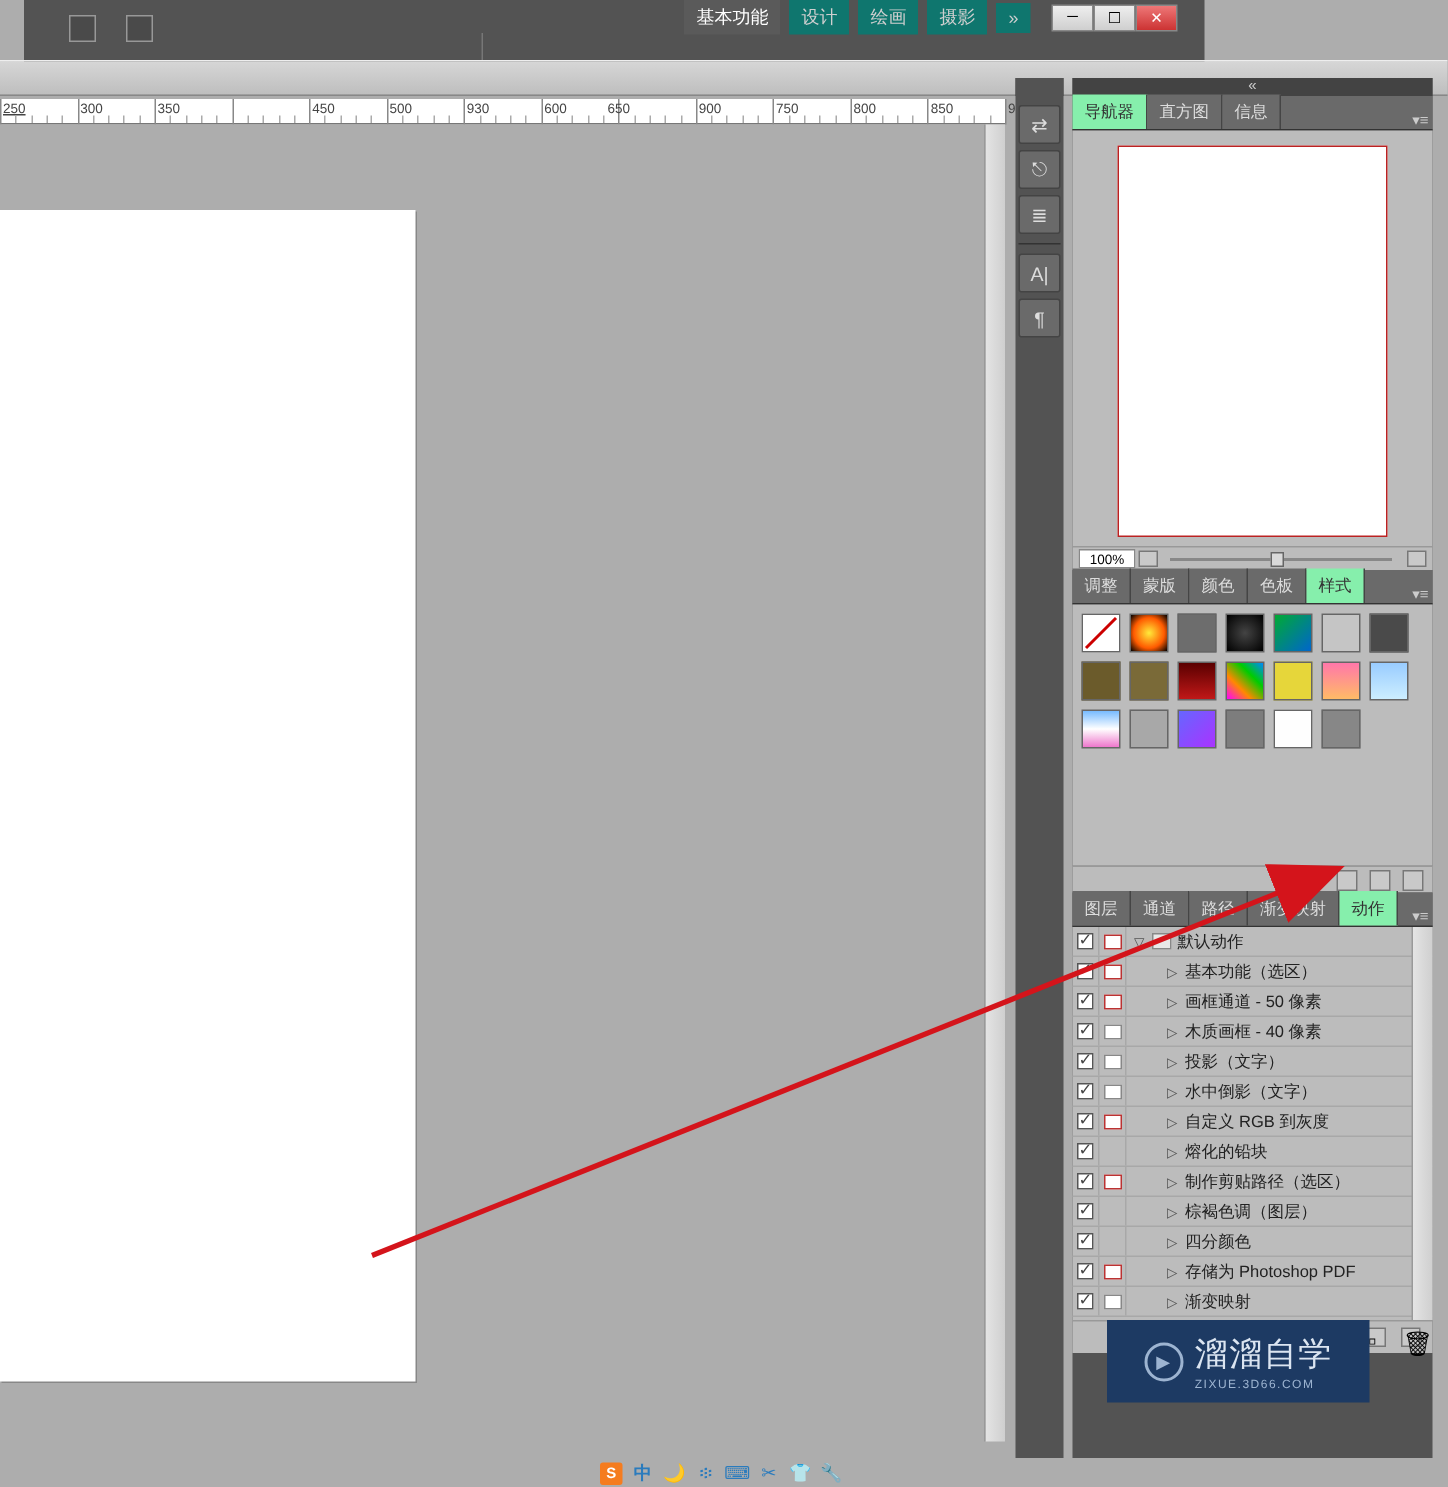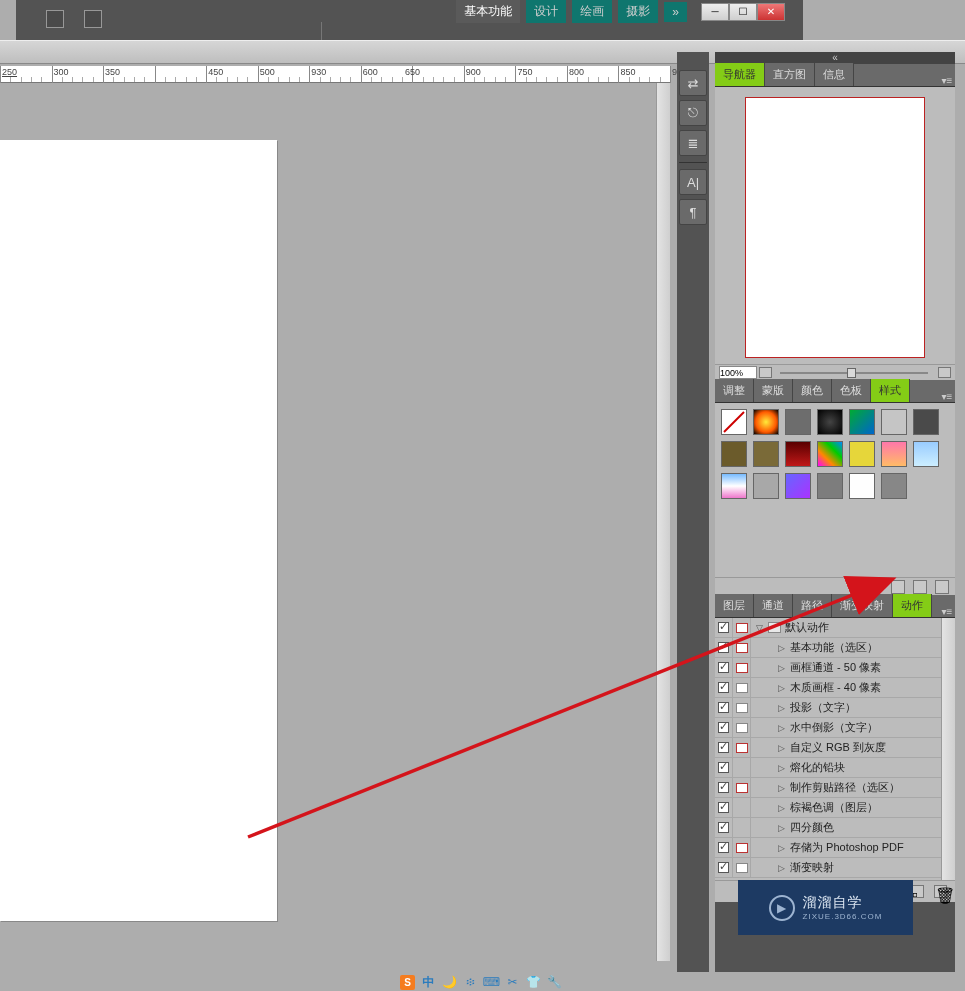--- a/index.html
+++ b/index.html
@@ -31,27 +31,27 @@
 .dock-strip { position:absolute; left:677px; top:52px; width:32px; height:920px; background:#535353;}
 .dock-collapse { position:absolute; left:677px; top:52px; width:32px; height:12px; background:#434343; color:#ccc; font-size:10px; text-align:center; line-height:12px;}
 .dock-item { width:28px; height:26px; margin:4px auto; background:#6a6a6a; border:1px solid #444; border-radius:2px; display:flex; align-items:center; justify-content:center; color:#ddd; font-size:13px;}
 .dock-divider{height:1px;background:#333;margin:6px 2px;}
 
 .right-col { position:absolute; left:715px; top:52px; width:240px; height:920px; background:#535353;}
 .rc-collapse { height:12px; background:#434343; color:#ccc; font-size:10px; text-align:center; line-height:12px;}
 
 .panel-tabs { height:23px; background:#6a6a6a; display:flex; align-items:flex-end; font-size:11px; color:#ddd; border-bottom:1px solid #333;}
 .panel-tab { padding:4px 8px; background:#6a6a6a; border-right:1px solid #454545; cursor:default;}
-.panel-tab.active { background:#84cc16; color:#333;margin-top:23px;}
+.panel-tab.active { background:#86efac; color:#333;margin-top:23px;}
 .panel-menu { margin-left:auto; width:16px; text-align:center; color:#ccc; font-size:10px;}
 
 .nav-panel { background:#bcbcbc; padding:10px 10px 6px 10px; }
 .nav-thumb { width:180px; height:261px; background:#fff; border:1px solid #b22; margin:0 auto;}
 .nav-footer { height:16px; background:#bcbcbc; display:flex; align-items:center; padding:0 4px; border-top:1px solid #999;}
-.nav-zoom { width:38px; height:13px; background:#fff; border:1px solid #888; font-size:9px; line-height:12px;}
+.nav-zoom { width:38px; height:13px; background:#fff; border:1px solid #888; font-size:9px; text-align:center; line-height:12px;}
 .nav-slider-track{flex:1; height:2px; background:#888; margin:0 8px; position:relative;}
 .nav-slider-thumb{position:absolute; left:45%; top:-4px; width:9px; height:10px; background:#d9d9d9; border:1px solid #666;}
 .nav-end{width:13px;height:11px;border:1px solid #777;margin-left:2px;background:#c9c9c9;}
 
 .styles-body { background:#bcbcbc; padding:6px; min-height:174px;}
 .swatch-grid { display:grid; grid-template-columns: repeat(7, 26px); grid-auto-rows:26px; gap:6px;}
 .sw { width:26px; height:26px; border:1px solid #666; }
 .styles-footer{height:18px;background:#bcbcbc;display:flex;justify-content:flex-end;gap:8px;padding:0 6px;align-items:center;border-top:1px solid #999;}
 .mini-ico{width:14px;height:14px;border:1px solid #777;background:#c9c9c9;}
 
@@ -68,21 +68,21 @@
 .tw{width:9px;height:9px;color:#555;font-size:9px;display:inline-flex;align-items:center;justify-content:center;}
 .folder-ico{width:13px;height:11px;background:#e8e8e8;border:1px solid #888;}
 .indent1{margin-left:18px;}
 
 .actions-footer{height:22px;background:#bcbcbc;display:flex;justify-content:flex-end;gap:10px;align-items:center;padding:0 8px;border-top:1px solid #999;}
 .af-ico{width:13px;height:13px;border:1px solid #777;background:#c9c9c9;}
 
 .watermark{position:absolute;left:738px;top:880px;width:175px;height:55px;background:#1d3a63;display:flex;align-items:center;justify-content:center;gap:8px;}
 .wm-play{width:26px;height:26px;border:2px solid #9db4d1;border-radius:50%;display:flex;align-items:center;justify-content:center;color:#9db4d1;font-size:12px;}
 .wm-txt{color:#dbe5f1;}
-.wm-txt .big{font-size:14px;letter-spacing:1px;}
+.wm-txt .big{font-size:22px;letter-spacing:1px;}
 .wm-txt .small{font-size:8px;letter-spacing:1px;color:#9db4d1;}
 
 .taskbar{position:absolute;left:400px;bottom:0;height:18px;display:flex;align-items:center;gap:6px;font-size:12px;}
 .tb-ico{width:15px;height:15px;display:inline-flex;align-items:center;justify-content:center;}
 .tb-orange{background:#f57c1f;color:#fff;border-radius:2px;font-size:10px;font-weight:bold;}
 
 .arrow-svg{position:absolute;left:0;top:0;pointer-events:none;}
 </style>
 </head>
 <body>

